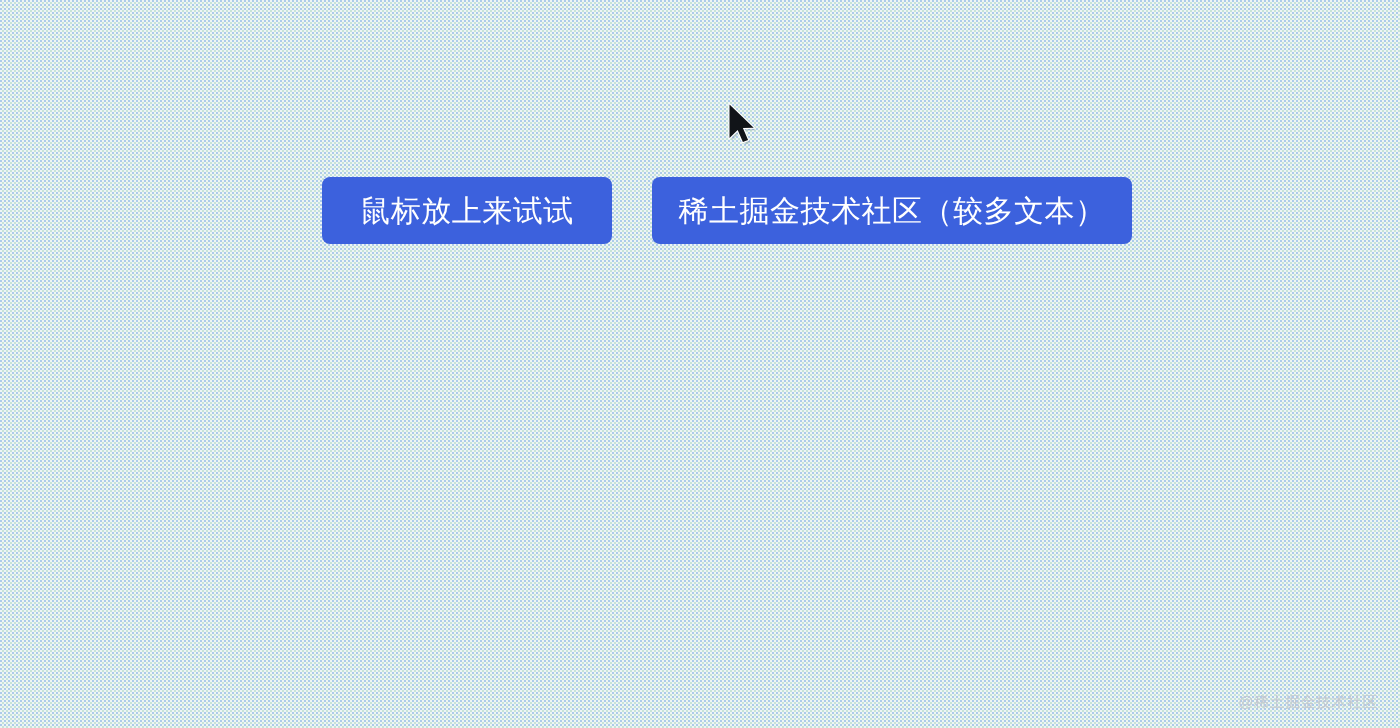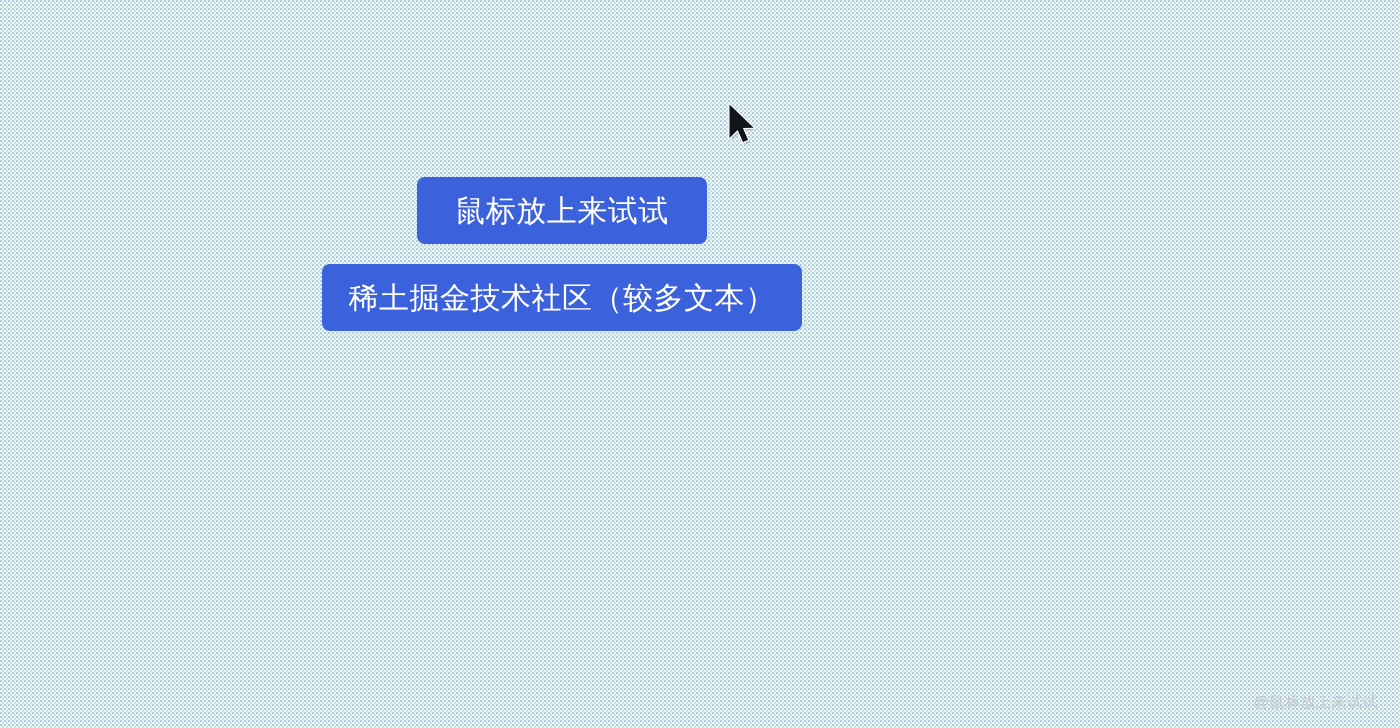--- a/index.html
+++ b/index.html
@@ -27,23 +27,22 @@
     background-position: 0 0, 2px 2px;
     overflow: hidden;
   }
 
   
   #button-row {
     position: absolute;
     left: 322px;
     top: 177px;
     display: flex;
-    align-items: center;
-    gap: 20px;
-    flex-direction: column;
+    align-items: flex-end;
+    gap: 40px;
   }
 
   .hover-button {
     display: flex;
     align-items: center;
     justify-content: center;
     height: 67px;
     box-sizing: border-box;
     padding: 0 30px;
     border: none;
@@ -103,15 +102,15 @@
   <div id="cursor">
     <svg width="34" height="46" viewBox="0 0 34 46" xmlns="http://www.w3.org/2000/svg">
       <g transform="translate(2.5,1.5)">
         <path d="M0 0 L0 33.5 L8.2 25.6 L13.4 37.6 L18.6 35.4 L13.4 23.6 L24.2 23.2 Z" fill="rgba(90,110,130,0.28)" transform="translate(2.2,2.6)"></path>
         <path d="M0 0 L0 33.5 L8.2 25.6 L13.4 37.6 L18.6 35.4 L13.4 23.6 L24.2 23.2 Z" fill="#ffffff" stroke="#ffffff" stroke-width="2.2" stroke-linejoin="round"></path>
         <path d="M0 0 L0 33.5 L8.2 25.6 L13.4 37.6 L18.6 35.4 L13.4 23.6 L24.2 23.2 Z" fill="#111418"></path>
       </g>
     </svg>
   </div>
 
-  <div id="watermark">@鼠标放上来试试</div>
+  <div id="watermark">@稀土掘金技术社区</div>
 
 </div>
 
 </body></html>

